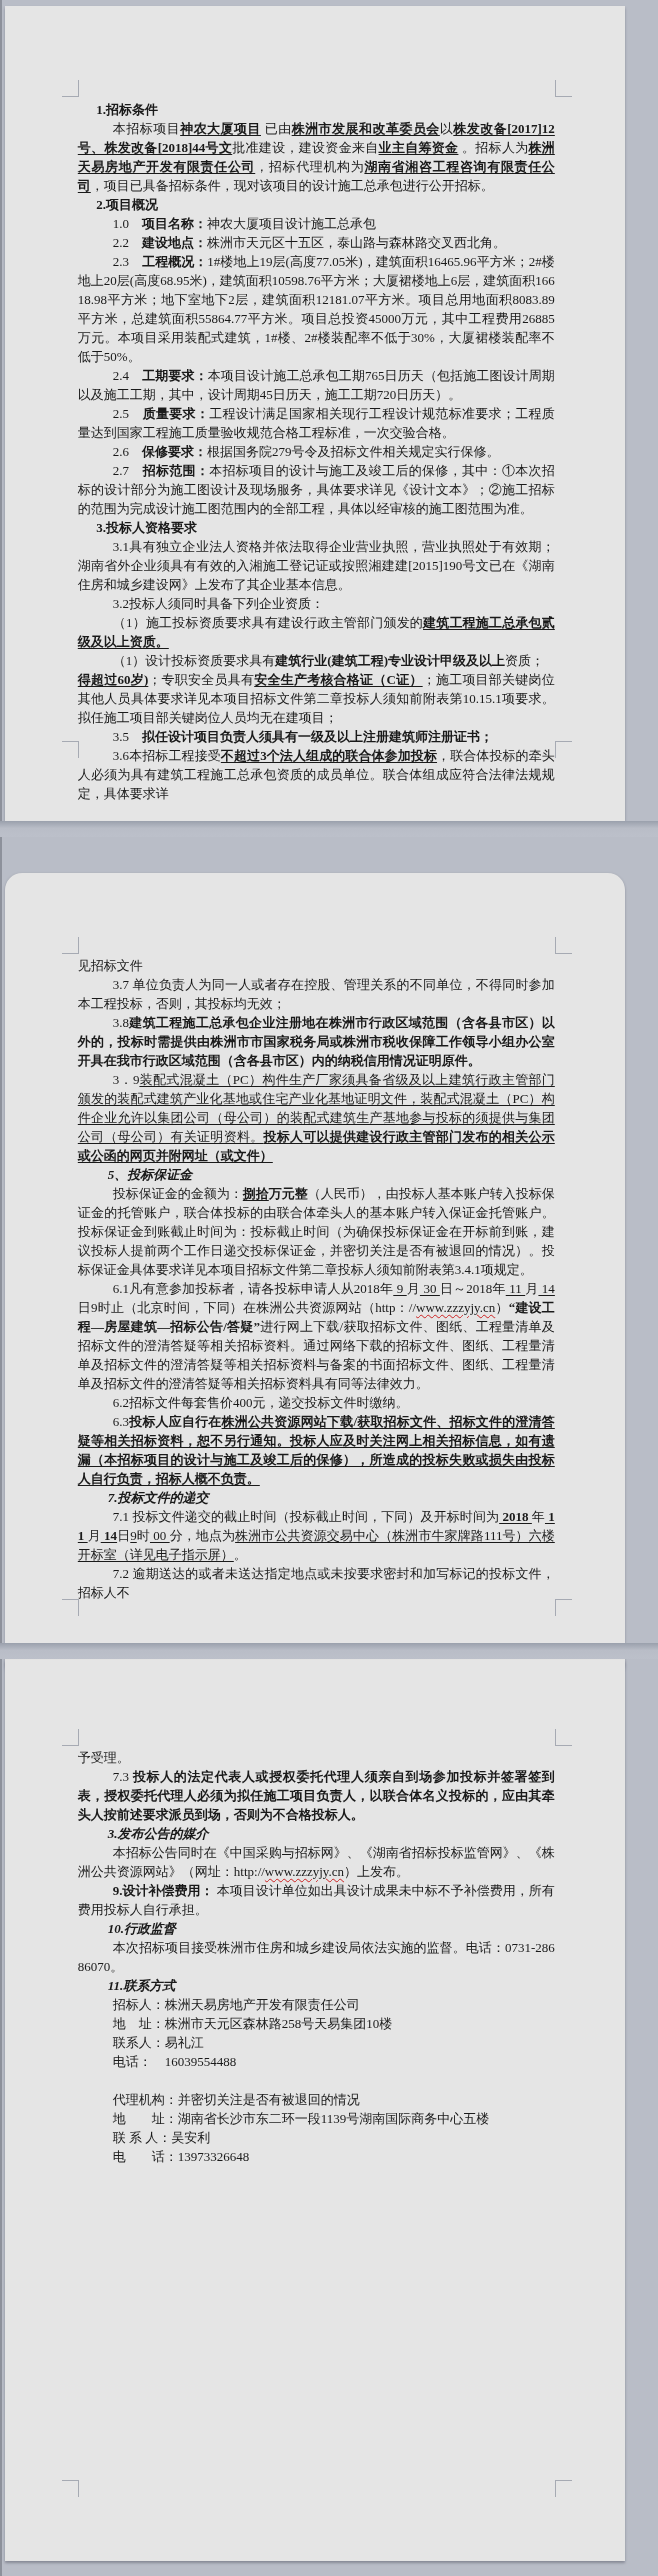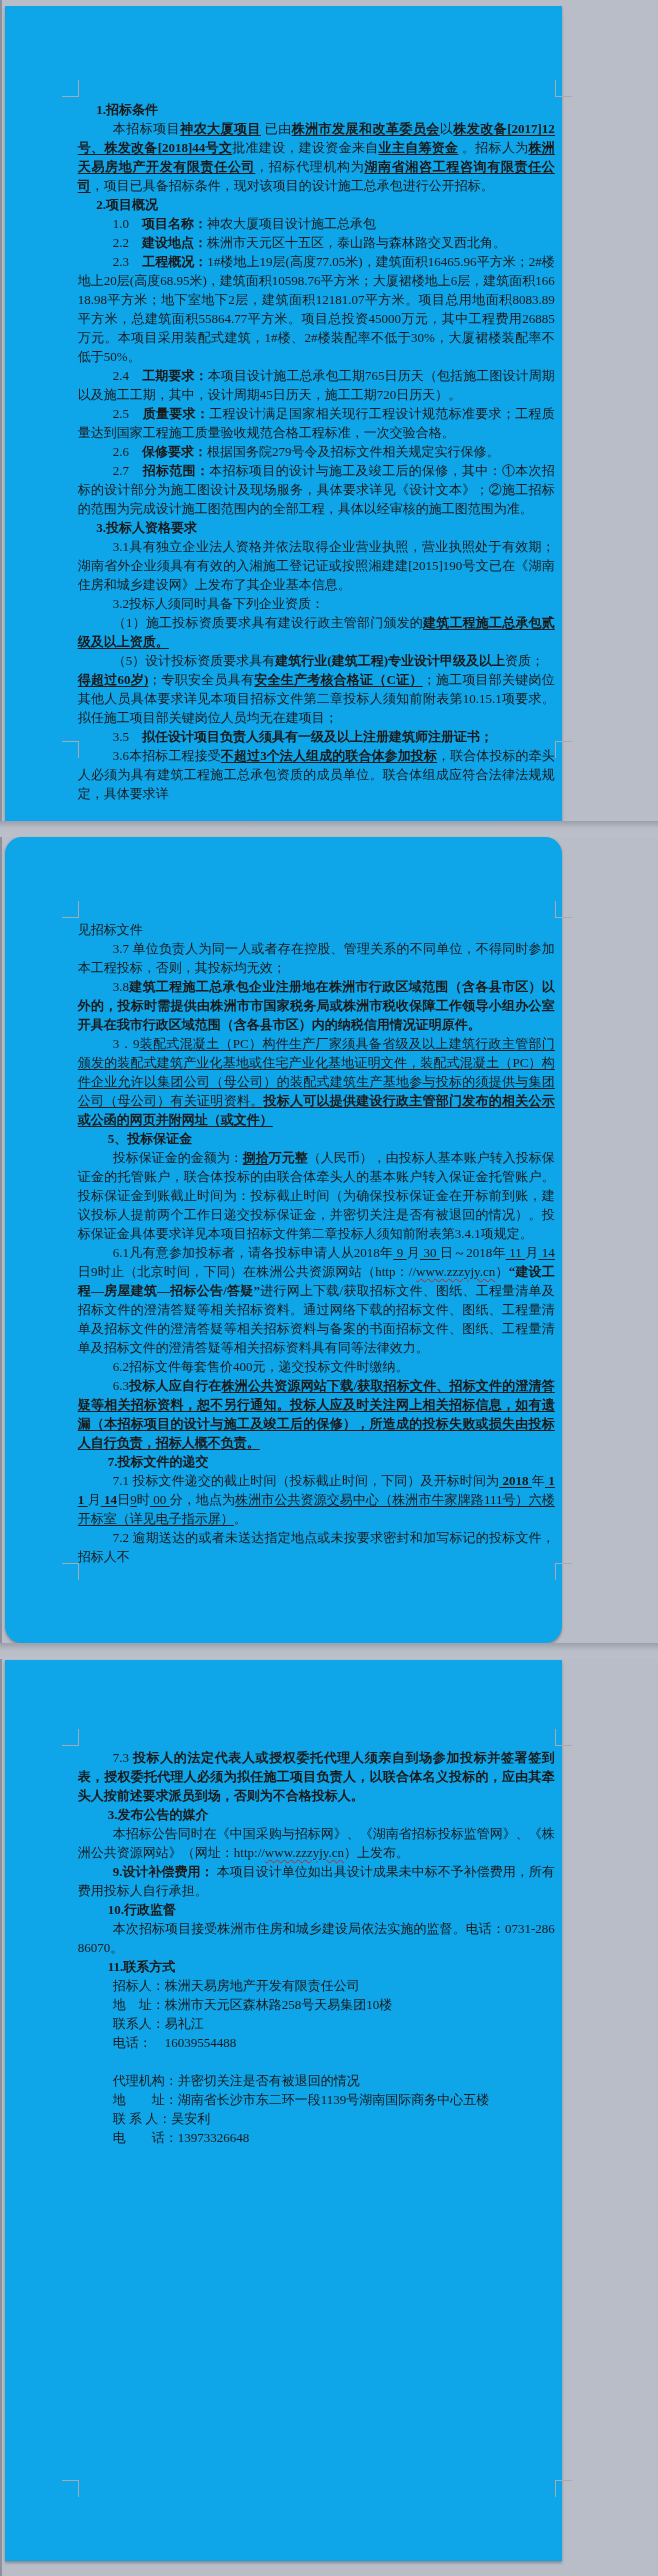--- a/index.html
+++ b/index.html
@@ -5,43 +5,43 @@
 <style>
   html,body{margin:0;padding:0;}
   body{
     width:658px;height:2576px;position:relative;
     background:#b9bdc7;
     font-family:"Liberation Serif","DejaVu Serif",serif;
   }
   .canvas{position:absolute;inset:0;overflow:hidden;}
   .edge-line{position:absolute;left:0;top:0;width:1.6px;height:100%;background:#8d919b;}
   .page{
-    position:absolute;left:4.8px;width:557px;background:#0ea5e9;
+    position:absolute;left:4.8px;width:620px;background:#e5e5e5;
     box-shadow:0 1.6px 2.4px rgba(40,44,60,.35);
   }
   .page-1{top:6.4px;height:815px;}
-  .page-2{top:837px;height:806px;border-radius:17px;}
+  .page-2{top:873px;height:806px;border-radius:17px;}
   .page-3{top:1660px;height:901px;}
   .page-gap{position:absolute;left:0;width:658px;height:16px;
     background:linear-gradient(#9aa0ac,#b9bdc7 45%,#bcc0ca);}
   .gap-1{top:821px;}
   .gap-2{top:1643px;}
 
   .text-flow{
     position:absolute;left:73px;width:477px;
     font-size:13px;line-height:19px;color:#1a1a1a;
     text-align:justify;
   }
   .page-1 .text-flow{top:94px;}
   .page-2 .text-flow{top:83px;}
   .page-3 .text-flow{top:88px;}
 
   p.para{margin:0;padding:0;text-indent:35px;word-break:break-all;}
   p.h1{text-indent:18.5px;font-weight:700;}
-  p.h2{text-indent:30px;font-weight:700;}
+  p.h2{text-indent:30px;font-weight:700;font-style:italic;}
   p.cont{text-indent:0;}
   p.contact{text-indent:35px;}
   p.blank{height:19px;}
   .b{font-weight:700;}
   .u{text-decoration:underline;text-underline-offset:2.4px;text-decoration-thickness:0.8px;}
   .bu{font-weight:700;text-decoration:underline;text-underline-offset:2.4px;text-decoration-thickness:0.8px;}
   .w{text-decoration:underline wavy #cc2222;text-decoration-thickness:0.8px;text-underline-offset:2.4px;}
 
   
   .mk{position:absolute;width:16px;height:16px;border:0 solid #a6aab3;}
@@ -75,21 +75,21 @@
         <p class="para body"><span>2.2　</span><span class="b">建设地点：</span><span>株洲市天元区十五区，泰山路与森林路交叉西北角。</span></p>
         <p class="para body"><span>2.3　</span><span class="b">工程概况：</span><span>1#楼地上19层(高度77.05米)，建筑面积16465.96平方米；2#楼地上20层(高度68.95米)，建筑面积10598.76平方米；大厦裙楼地上6层，建筑面积16618.98平方米；地下室地下2层，建筑面积12181.07平方米。项目总用地面积8083.89平方米，总建筑面积55864.77平方米。项目总投资45000万元，其中工程费用26885万元。本项目采用装配式建筑，1#楼、2#楼装配率不低于30%，大厦裙楼装配率不低于50%。</span></p>
         <p class="para body"><span>2.4　</span><span class="b">工期要求：</span><span>本项目设计施工总承包工期765日历天（包括施工图设计周期以及施工工期，其中，设计周期45日历天，施工工期720日历天）。</span></p>
         <p class="para body"><span>2.5　</span><span class="b">质量要求：</span><span>工程设计满足国家相关现行工程设计规范标准要求；工程质量达到国家工程施工质量验收规范合格工程标准，一次交验合格。</span></p>
         <p class="para body"><span>2.6　</span><span class="b">保修要求：</span><span>根据国务院279号令及招标文件相关规定实行保修。</span></p>
         <p class="para body"><span>2.7　</span><span class="b">招标范围：</span><span>本招标项目的设计与施工及竣工后的保修，其中：①本次招标的设计部分为施工图设计及现场服务，具体要求详见《设计文本》；②施工招标的范围为完成设计施工图范围内的全部工程，具体以经审核的施工图范围为准。</span></p>
         <p class="para h1"><span class="b">3.投标人资格要求</span></p>
         <p class="para body"><span>3.1具有独立企业法人资格并依法取得企业营业执照，营业执照处于有效期；湖南省外企业须具有有效的入湘施工登记证或按照湘建建[2015]190号文已在《湖南住房和城乡建设网》上发布了其企业基本信息。</span></p>
         <p class="para body"><span>3.2投标人须同时具备下列企业资质：</span></p>
         <p class="para body"><span>（1）施工投标资质要求具有建设行政主管部门颁发的</span><span class="bu">建筑工程施工总承包贰级及以上资质。</span></p>
-        <p class="para body"><span>（5）设计投标资质要求具有</span><span class="b">建筑行业(建筑工程)专业设计甲级及以上</span><span>资质；</span></p>
+        <p class="para body"><span>（1）设计投标资质要求具有</span><span class="b">建筑行业(建筑工程)专业设计甲级及以上</span><span>资质；</span></p>
         <p class="para cont"><span class="bu">得超过60岁)</span><span>；专职安全员具有</span><span class="bu">安全生产考核合格证（C证）</span><span>；施工项目部关键岗位其他人员具体要求详见本项目招标文件第二章投标人须知前附表第10.15.1项要求。拟任施工项目部关键岗位人员均无在建项目；</span></p>
         <p class="para body"><span>3.5　</span><span class="b">拟任设计项目负责人须具有一级及以上注册建筑师注册证书；</span></p>
         <p class="para body"><span>3.6本招标工程接受</span><span class="bu">不超过3个法人组成的联合体参加投标</span><span>，联合体投标的牵头人必须为具有建筑工程施工总承包资质的成员单位。联合体组成应符合法律法规规定，具体要求详</span></p>
       </div>
   </div>
 
   <div class="page-gap gap-1"></div>
 
   <div class="page page-2">
     <div class="mk tl"></div>
@@ -113,20 +113,21 @@
   </div>
 
   <div class="page-gap gap-2"></div>
 
   <div class="page page-3">
     <div class="mk tl"></div>
     <div class="mk tr"></div>
     <div class="mk bl"></div>
     <div class="mk br"></div>
     <div class="text-flow">
+        <p class="para cont"><span>予受理。</span></p>
         <p class="para body"><span>7.3 </span><span class="b">投标人的法定代表人或授权委托代理人须亲自到场参加投标并签署签到表，授权委托代理人必须为拟任施工项目负责人，以联合体名义投标的，应由其牵头人按前述要求派员到场，否则为不合格投标人。</span></p>
         <p class="para h2"><span class="b">3.发布公告的媒介</span></p>
         <p class="para body"><span>本招标公告同时在《中国采购与招标网》、《湖南省招标投标监管网》、《株洲公共资源网站》（网址：http://</span><span class="w">www.zzzyjy.cn</span><span>）上发布。</span></p>
         <p class="para body"><span class="b">9.设计补偿费用：</span><span> 本项目设计单位如出具设计成果未中标不予补偿费用，所有费用投标人自行承担。</span></p>
         <p class="para h2"><span class="b">10.行政监督</span></p>
         <p class="para body"><span>本次招标项目接受株洲市住房和城乡建设局依法实施的监督。电话：0731-28686070。</span></p>
         <p class="para h2"><span class="b">11.联系方式</span></p>
         <p class="para contact"><span>招标人：株洲天易房地产开发有限责任公司</span></p>
         <p class="para contact"><span>地　址：株洲市天元区森林路258号天易集团10楼</span></p>
         <p class="para contact"><span>联系人：易礼江</span></p>

